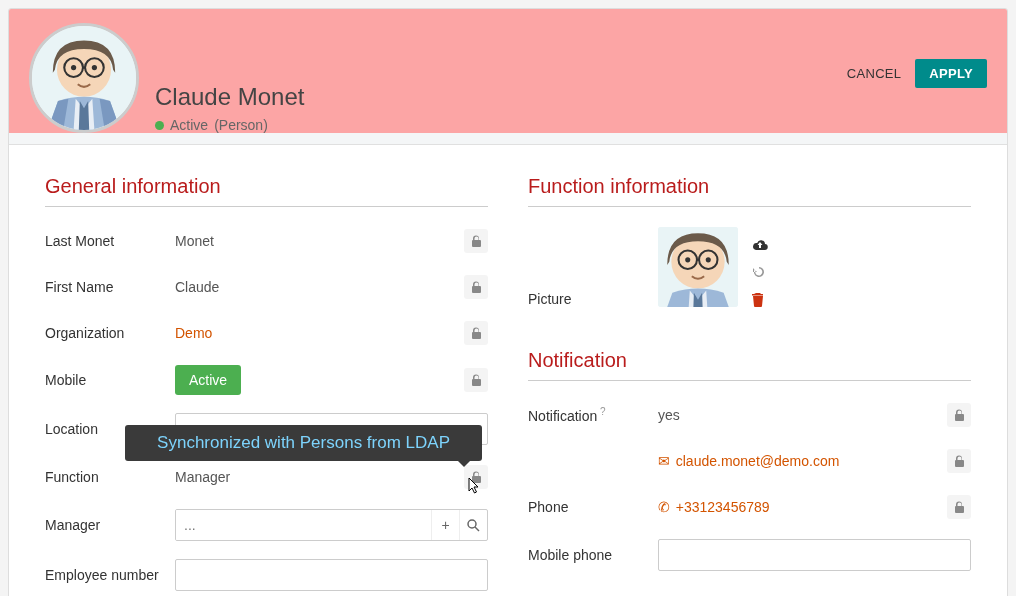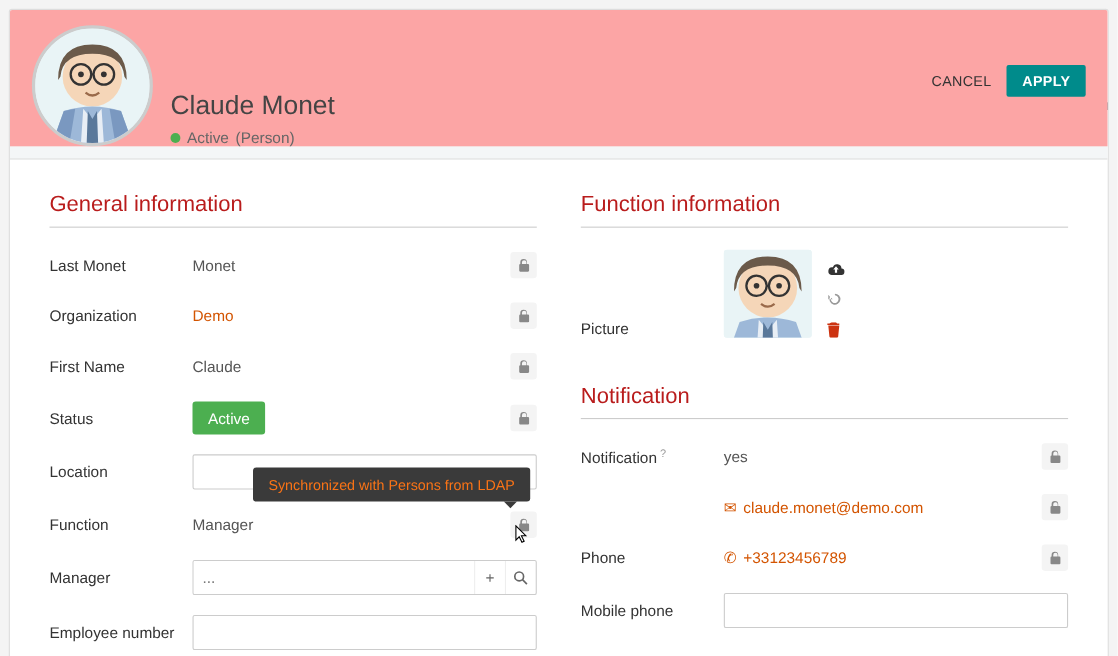--- a/index.html
+++ b/index.html
@@ -30,21 +30,21 @@
     .lock{width:24px;height:24px;display:flex;align-items:center;justify-content:center;color:#888;font-size:12px;background:#f4f4f4;border-radius:3px;flex-shrink:0;margin-left:8px}
     .input{flex:1;height:32px;border:1px solid #ccc;border-radius:2px;padding:0 8px;font-size:14px;color:#555}
     .input-group{flex:1;display:flex;border:1px solid #ccc;border-radius:2px;height:32px;overflow:hidden}
     .input-group input{flex:1;border:none;padding:0 8px;font-size:14px;color:#999;outline:none}
     .input-addon{width:28px;display:flex;align-items:center;justify-content:center;color:#666;cursor:pointer;border-left:1px solid #eee;font-size:14px}
     .picture{width:80px;height:80px;background:#e9f4f6;border-radius:3px;overflow:hidden;margin-left:130px}
     .pic-field{display:flex;align-items:flex-end;margin-bottom:24px}
     .pic-actions{display:flex;flex-direction:column;gap:14px;margin-left:14px}
     .pic-btn{cursor:pointer;font-size:15px;color:#555}
     .pic-btn.red{color:#cc3311}
-    .tooltip{position:absolute;background:#3a3a3a;color:#f97316;padding:8px 14px;border-radius:3px;font-size:13px;white-space:nowrap;right:6px;top:-38px;z-index:5}
+    .tooltip{position:absolute;background:#3a3a3a;color:#7dd3fc;padding:8px 32px;border-radius:3px;font-size:17px;white-space:nowrap;right:6px;top:-38px;z-index:5}
     .tooltip::after{content:'';position:absolute;bottom:-6px;right:12px;border:6px solid transparent;border-top-color:#3a3a3a;border-bottom:none}
     .help{color:#999;font-size:10px;vertical-align:super}
     .cursor{position:absolute;right:6px;top:14px;font-size:14px;pointer-events:none}
     svg{display:block}
     .face{width:100%;height:100%}
     .section-space{height:18px}
   </style>
 </head>
 <body>
 
@@ -100,41 +100,41 @@
         <div class="label">Last Monet</div>
         <div class="value">Monet</div>
         <div class="lock">
             <svg width="11" height="13" viewBox="0 0 11 13">
               <path d="M2 5V3.5a3 3 0 016 0V5h1a1 1 0 011 1v5a1 1 0 01-1 1H2a1 1 0 01-1-1V6a1 1 0 011-1zm1.5 0h4V3.5a2 2 0 00-4 0z" fill="#888"></path>
             </svg>
           </div>
       </div>
 
       <div class="field">
+        <div class="label">First Name</div>
+        <div class="value">Claude</div>
+        <div class="lock">
+            <svg width="11" height="13" viewBox="0 0 11 13">
+              <path d="M2 5V3.5a3 3 0 016 0V5h1a1 1 0 011 1v5a1 1 0 01-1 1H2a1 1 0 01-1-1V6a1 1 0 011-1zm1.5 0h4V3.5a2 2 0 00-4 0z" fill="#888"></path>
+            </svg>
+          </div>
+      </div>
+
+      <div class="field">
         <div class="label">Organization</div>
         <div class="value link">Demo</div>
         <div class="lock">
             <svg width="11" height="13" viewBox="0 0 11 13">
               <path d="M2 5V3.5a3 3 0 016 0V5h1a1 1 0 011 1v5a1 1 0 01-1 1H2a1 1 0 01-1-1V6a1 1 0 011-1zm1.5 0h4V3.5a2 2 0 00-4 0z" fill="#888"></path>
             </svg>
           </div>
       </div>
 
       <div class="field">
-        <div class="label">First Name</div>
-        <div class="value">Claude</div>
-        <div class="lock">
-            <svg width="11" height="13" viewBox="0 0 11 13">
-              <path d="M2 5V3.5a3 3 0 016 0V5h1a1 1 0 011 1v5a1 1 0 01-1 1H2a1 1 0 01-1-1V6a1 1 0 011-1zm1.5 0h4V3.5a2 2 0 00-4 0z" fill="#888"></path>
-            </svg>
-          </div>
-      </div>
-
-      <div class="field">
-        <div class="label">Status</div>
+        <div class="label">Mobile</div>
         <div class="value"><span class="badge">Active</span></div>
         <div class="lock">
             <svg width="11" height="13" viewBox="0 0 11 13">
               <path d="M2 5V3.5a3 3 0 016 0V5h1a1 1 0 011 1v5a1 1 0 01-1 1H2a1 1 0 01-1-1V6a1 1 0 011-1zm1.5 0h4V3.5a2 2 0 00-4 0z" fill="#888"></path>
             </svg>
           </div>
       </div>
 
       <div class="field">
         <div class="label">Location</div>

